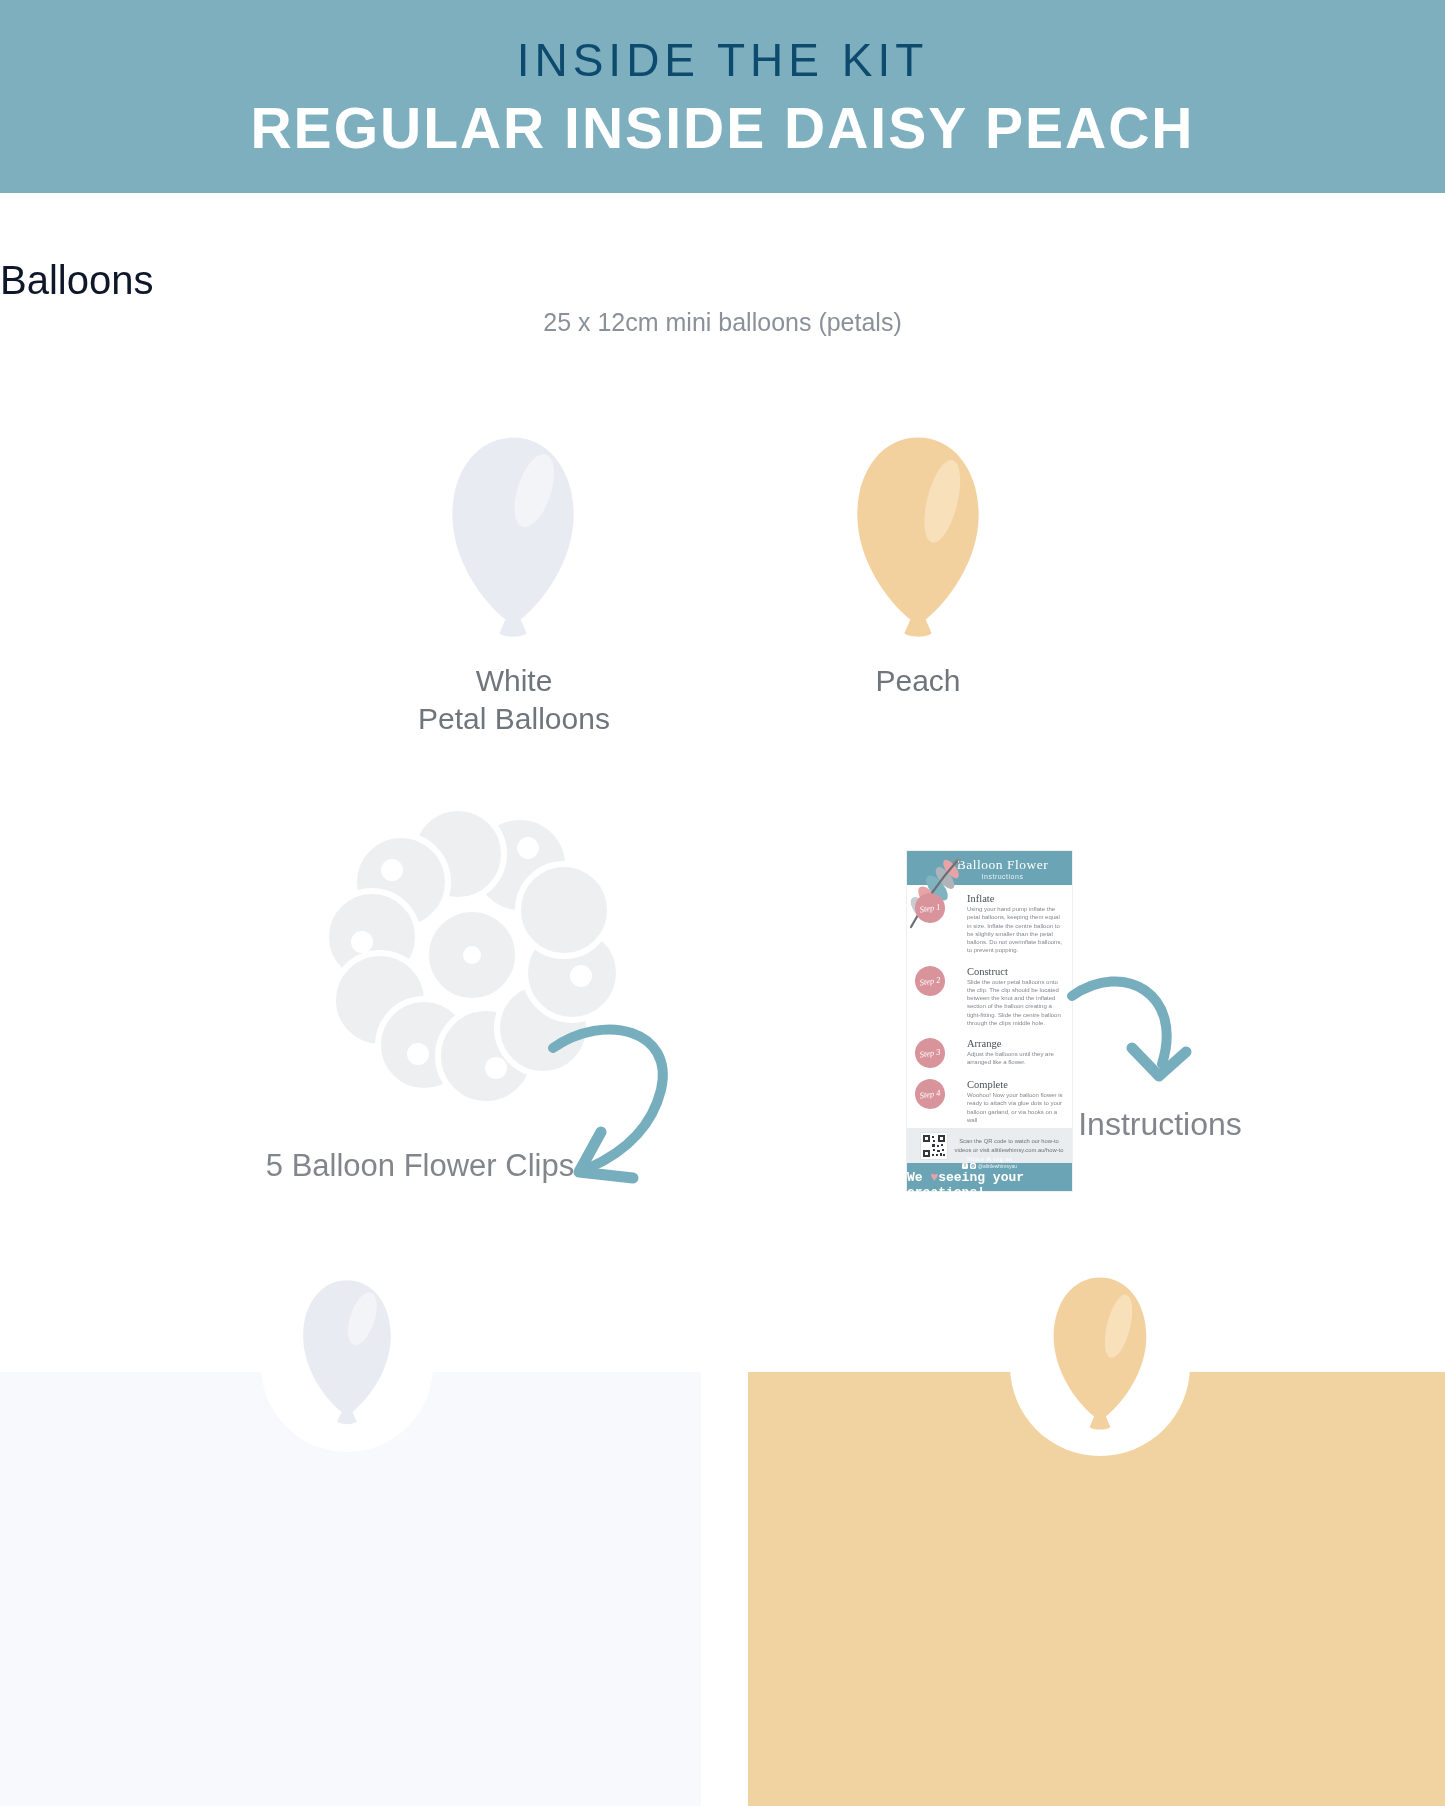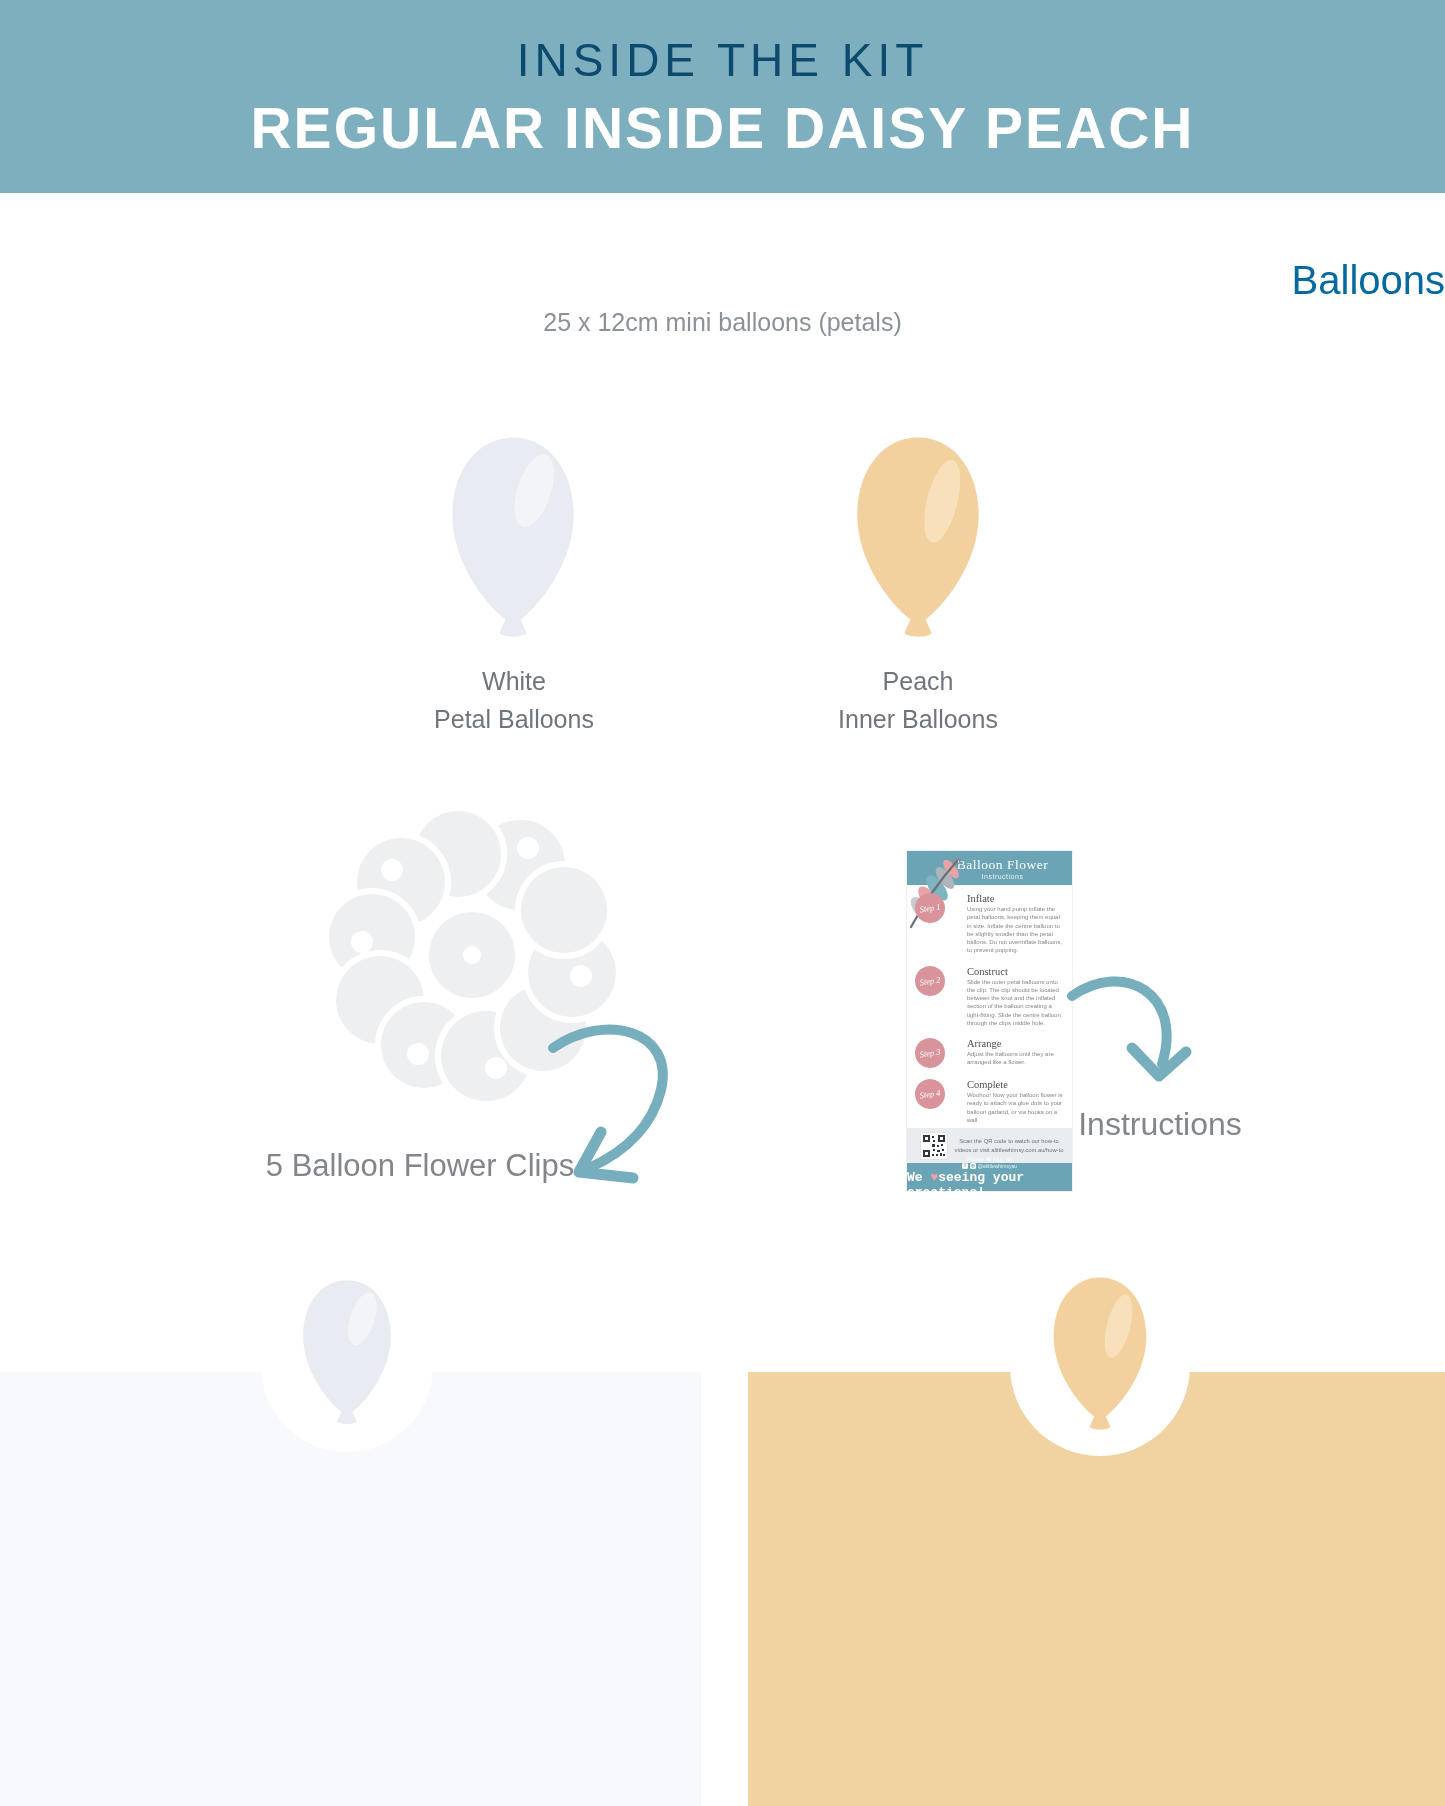--- a/index.html
+++ b/index.html
@@ -5,25 +5,25 @@
   html,body{margin:0;padding:0;background:#ffffff;}
   .page{position:relative;width:1445px;height:1806px;background:#ffffff;overflow:hidden;
         font-family:"Liberation Sans", sans-serif;}
   .abs{position:absolute;}
   
   .banner{left:0;top:0;width:1445px;height:193px;display:flex;flex-direction:column;
           justify-content:center;align-items:center;gap:8px;}
   .banner-line1{color:#0c4a6e;font-size:46px;font-weight:300;letter-spacing:5px;}
   .banner-line2{color:#fff;font-size:57px;font-weight:700;letter-spacing:2px;}
   
-  .sec-title{left:0;top:258px;width:1445px;text-align:right;font-size:40px;color:#0369a1;}
+  .sec-title{left:0;top:258px;width:1445px;text-align:left;font-size:40px;color:#0f172a;}
   .sec-sub{left:0;width:1445px;text-align:center;font-size:25px;color:#8a9199;}
   .sub1{top:308px;} .sub2{top:344px;}
   
-  .bal-label{width:320px;text-align:center;font-size:25px;line-height:38px;color:#6f757c;}
+  .bal-label{width:320px;text-align:center;font-size:30px;line-height:38px;color:#6f757c;}
   .caption{font-size:31px;color:#82868c;text-align:center;}
   
   .card{left:907px;top:851px;width:165px;height:340px;background:#ffffff;
         box-shadow:0 0 0 1px #f0f0f0;}
   .card-head{position:absolute;left:0;top:0;width:165px;height:34px;display:flex;
              flex-direction:column;justify-content:center;align-items:center;}
   .card-head-title{font-family:"Liberation Serif", serif;color:#fff;font-size:13.5px;
                    letter-spacing:.5px;margin-left:26px;}
   .card-head-sub{color:#e8f1f3;font-size:7px;margin-left:26px;letter-spacing:.5px;}
   .steps{position:absolute;left:8px;top:42px;width:150px;display:flex;flex-direction:column;gap:11px;}
@@ -73,21 +73,20 @@
     <div>White</div>
     <div>Petal Balloons</div>
   </div>
 
   <svg class="abs" style="left:842px;top:433px" width="152" height="220" viewBox="0 0 100 145">
     <path d="M50 3 C27 3 10 24 10 54 C10 84 30 111 45 123 L41 132 C44 135 56 135 59 132 L55 123 C70 111 90 84 90 54 C90 24 73 3 50 3 Z" fill="#F3D19F"></path>
     <ellipse cx="66" cy="45" rx="10" ry="28" transform="rotate(14 66 45)" opacity="0.8" fill="#F9E4C0"></ellipse>
   </svg>
   <div class="abs bal-label" style="left:758px;top:662px">
     <div>Peach</div>
-    <div>Inner Balloons</div>
   </div>
 
   <svg class="abs" style="left:300px;top:770px" width="345" height="365" viewBox="0 0 345 365">
     <g stroke="#ffffff" stroke-width="6">
       <circle cx="220" cy="95" r="48" fill="#EDEFF0"></circle>
       <circle cx="158" cy="84" r="46" fill="#EDEFF0"></circle>
       <circle cx="101" cy="112" r="47" fill="#EDEFF0"></circle>
       <circle cx="72" cy="167" r="46" fill="#EDEFF0"></circle>
       <circle cx="80" cy="230" r="47" fill="#EDEFF0"></circle>
       <circle cx="124" cy="275" r="46" fill="#EDEFF0"></circle>

